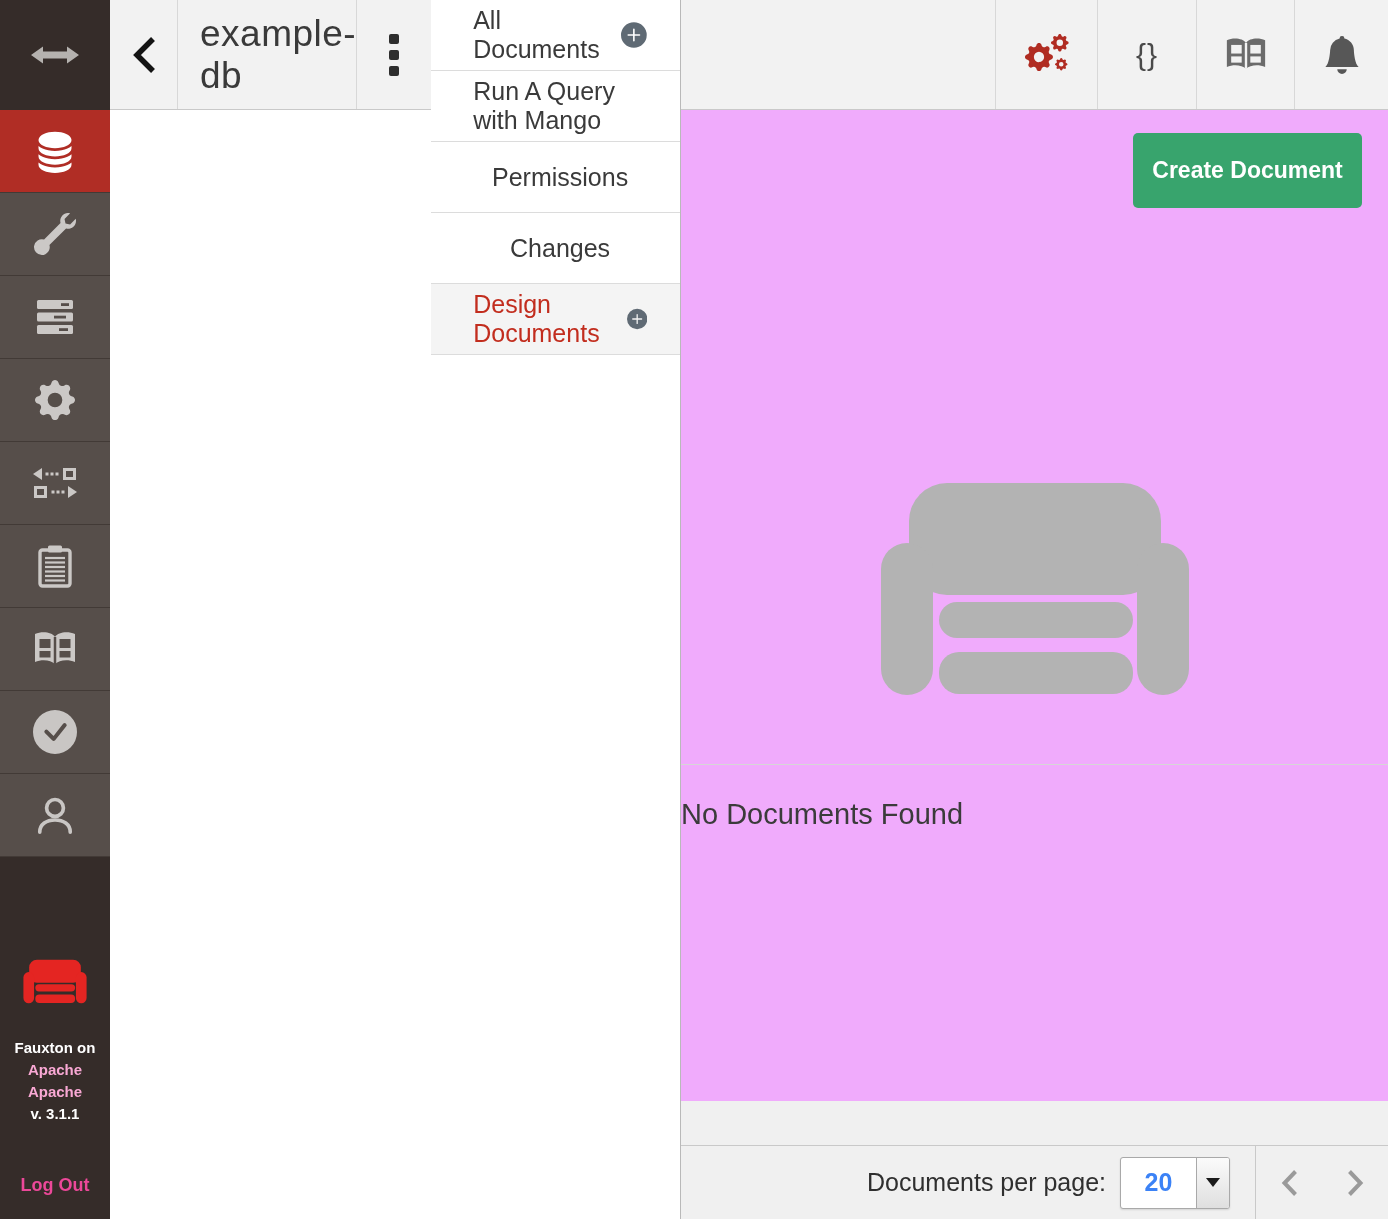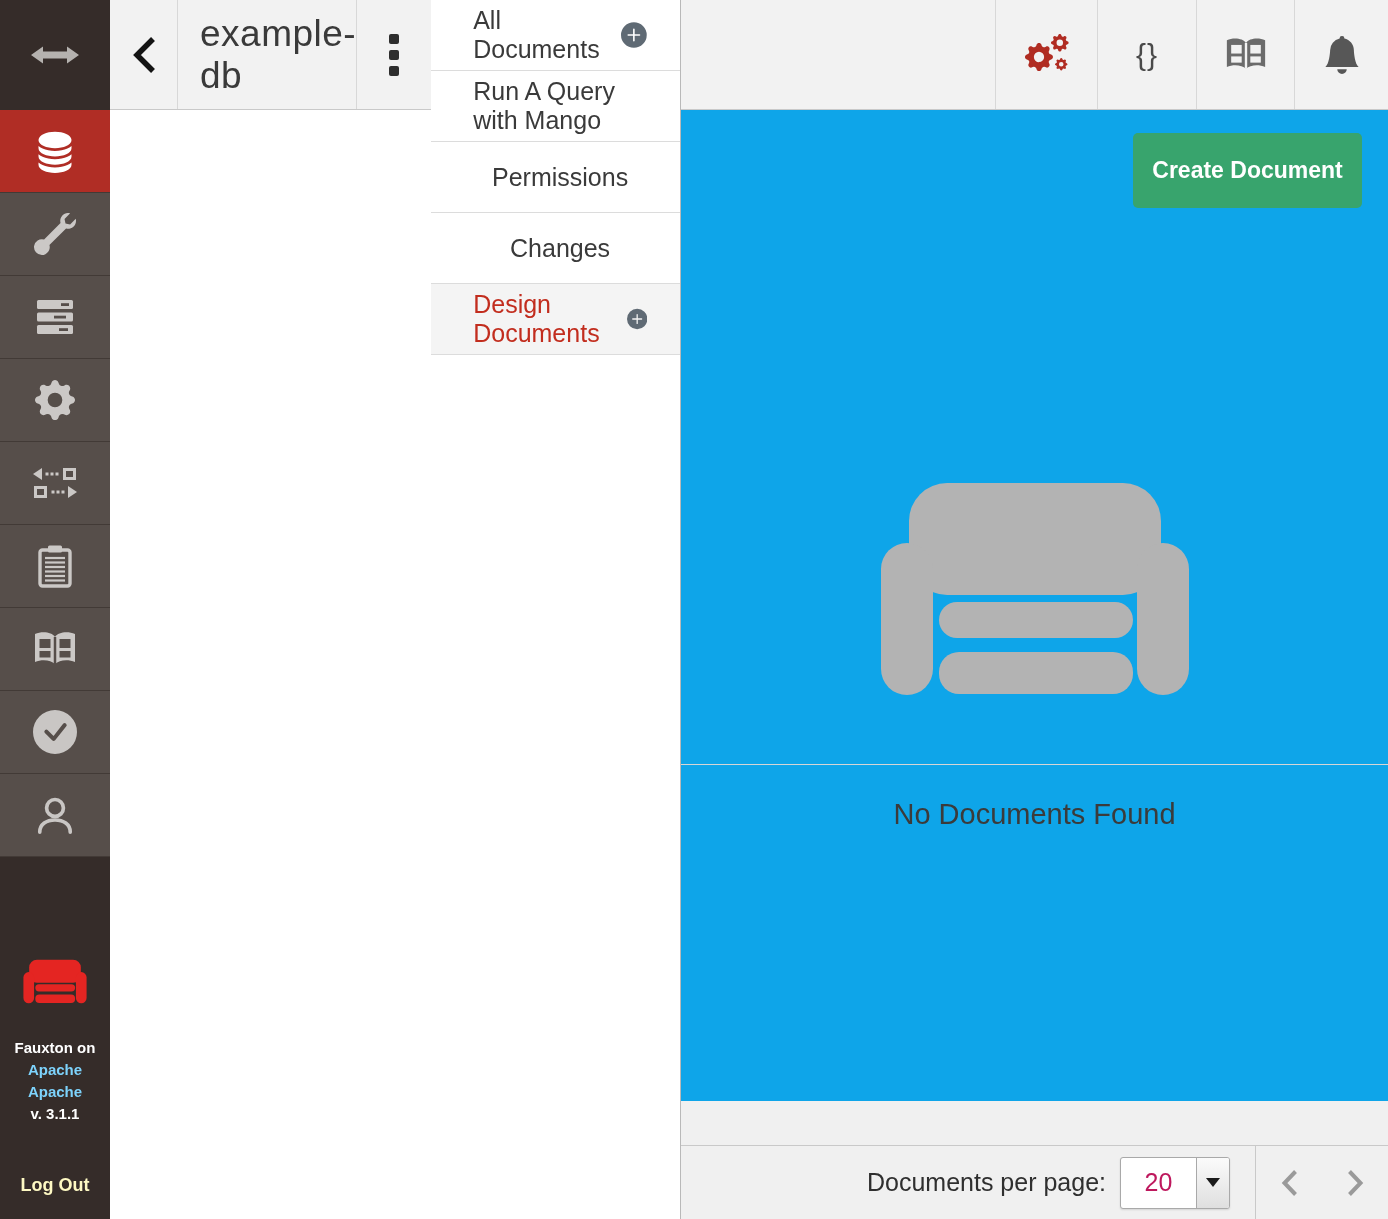--- a/index.html
+++ b/index.html
@@ -17,23 +17,23 @@
   }
   .nav-item {
     height:83px; flex:0 0 83px; display:flex; align-items:center; justify-content:center;
     border-bottom:1px solid #423a36; cursor:pointer;
   }
   .nav-item.active { background:#b02d25; }
   .nav-bottom { flex:1; background:#352c29; position:relative; }
   .nav-logo { position:absolute; top:102px; left:23px; }
   .nav-brand { position:absolute; top:180px; left:0; width:110px; text-align:center;
     font-size:15px; font-weight:bold; color:#fff; line-height:22px; }
-  .nav-brand .red { color:#7dd3fc; }
+  .nav-brand .red { color:#f9a8d4; }
   .nav-logout { position:absolute; top:318px; left:0; width:110px; text-align:center;
-    font-size:18px; font-weight:bold; color:#fef9c3; cursor:pointer; }
+    font-size:18px; font-weight:bold; color:#ec4899; cursor:pointer; }
   
   .panel { width:571px; flex:0 0 571px; background:#fff; border-right:1px solid #b9b9b9;
     display:flex; }
   .panel-header { height:110px; flex:0 0 110px; background:#f2f2f2;
     border-bottom:1px solid #c9c9c9; display:flex; align-items:stretch; }
   .back-btn { width:68px; flex:0 0 68px; display:flex; align-items:center; justify-content:center;
     border-right:1px solid #d8d8d8; cursor:pointer; }
   .db-title { flex:1; display:flex; align-items:center; padding-left:22px;
     font-size:37px; font-weight:400; color:#3a3a3a; letter-spacing:.5px; }
   .menu-btn { width:75px; flex:0 0 75px; border-left:1px solid #d8d8d8;
@@ -44,36 +44,36 @@
     font-size:25px; color:#3a3a3a; cursor:pointer; background:#fff; }
   .panel-item.active { background:#f4f4f4; color:#c22d1e; }
   
   .main { flex:1; display:flex; flex-direction:column; background:#f0f0f0; }
   .main-header { height:110px; flex:0 0 110px; background:#f2f2f2;
     border-bottom:1px solid #c9c9c9; display:flex; justify-content:flex-end; }
   .hicon { display:flex; align-items:center; justify-content:center;
     border-left:1px solid #d8d8d8; cursor:pointer; }
   .hicon.w1{width:102px;} .hicon.w2{width:99px;} .hicon.w3{width:98px;} .hicon.w4{width:94px;}
   .braces { font-size:30px; color:#4a4a4a; font-weight:400; letter-spacing:1px; }
-  .main-body { flex:1; position:relative; background:#0ea5e9; }
+  .main-body { flex:1; position:relative; background:#f0abfc; }
   .create-btn { position:absolute; top:23px; right:26px; width:229px; height:75px;
     background:#38a46d; color:#fff; border:none; border-radius:5px;
     font-size:23px; font-weight:bold; font-family:inherit; cursor:pointer; }
   .couch-wrap { position:absolute; top:370px; left:0; width:100%; display:flex; justify-content:center; }
   .body-divider { position:absolute; top:654px; left:0; right:0; border-top:1px solid #d6d6d6; }
-  .empty-msg { position:absolute; top:688px; left:0; width:100%; text-align:center;
+  .empty-msg { position:absolute; top:688px; left:0; width:100%; 
     font-size:29px; color:#3b3b3b; }
   .main-footer { height:74px; flex:0 0 74px; border-top:1px solid #c9c9c9; background:#f0f0f0;
     display:flex; align-items:center;margin-top:44px; }
   .pp-label { margin-left:auto; font-size:25px; color:#2f2f2f; }
   .pp-select { margin-left:14px; width:110px; height:52px; background:#fff;
     border:1px solid #a9a9a9; border-radius:3px; display:flex; align-items:stretch;
     cursor:pointer; box-shadow:0 1px 2px rgba(0,0,0,.12); }
   .pp-value { flex:1; display:flex; align-items:center; justify-content:center;
-    font-size:25px; color:#be185d; }
+    font-size:25px; color:#3b82f6;font-weight:bold; }
   .pp-arrow { width:33px; flex:0 0 33px; background:linear-gradient(#fbfbfb,#dfdfdf);
     border-left:1px solid #a9a9a9; border-radius:0 2px 2px 0;
     display:flex; align-items:center; justify-content:center; }
   .pp-arrow b { width:0; height:0; border-left:7px solid transparent;
     border-right:7px solid transparent; border-top:9px solid #1a1a1a; display:block; }
   .foot-vdiv { width:1px; background:#c9c9c9; align-self:stretch; margin-left:25px; }
   .page-btn { width:66px; align-self:stretch; display:flex; align-items:center;
     justify-content:center; cursor:pointer; background:transparent; border:none; }
 </style>
 </head>

